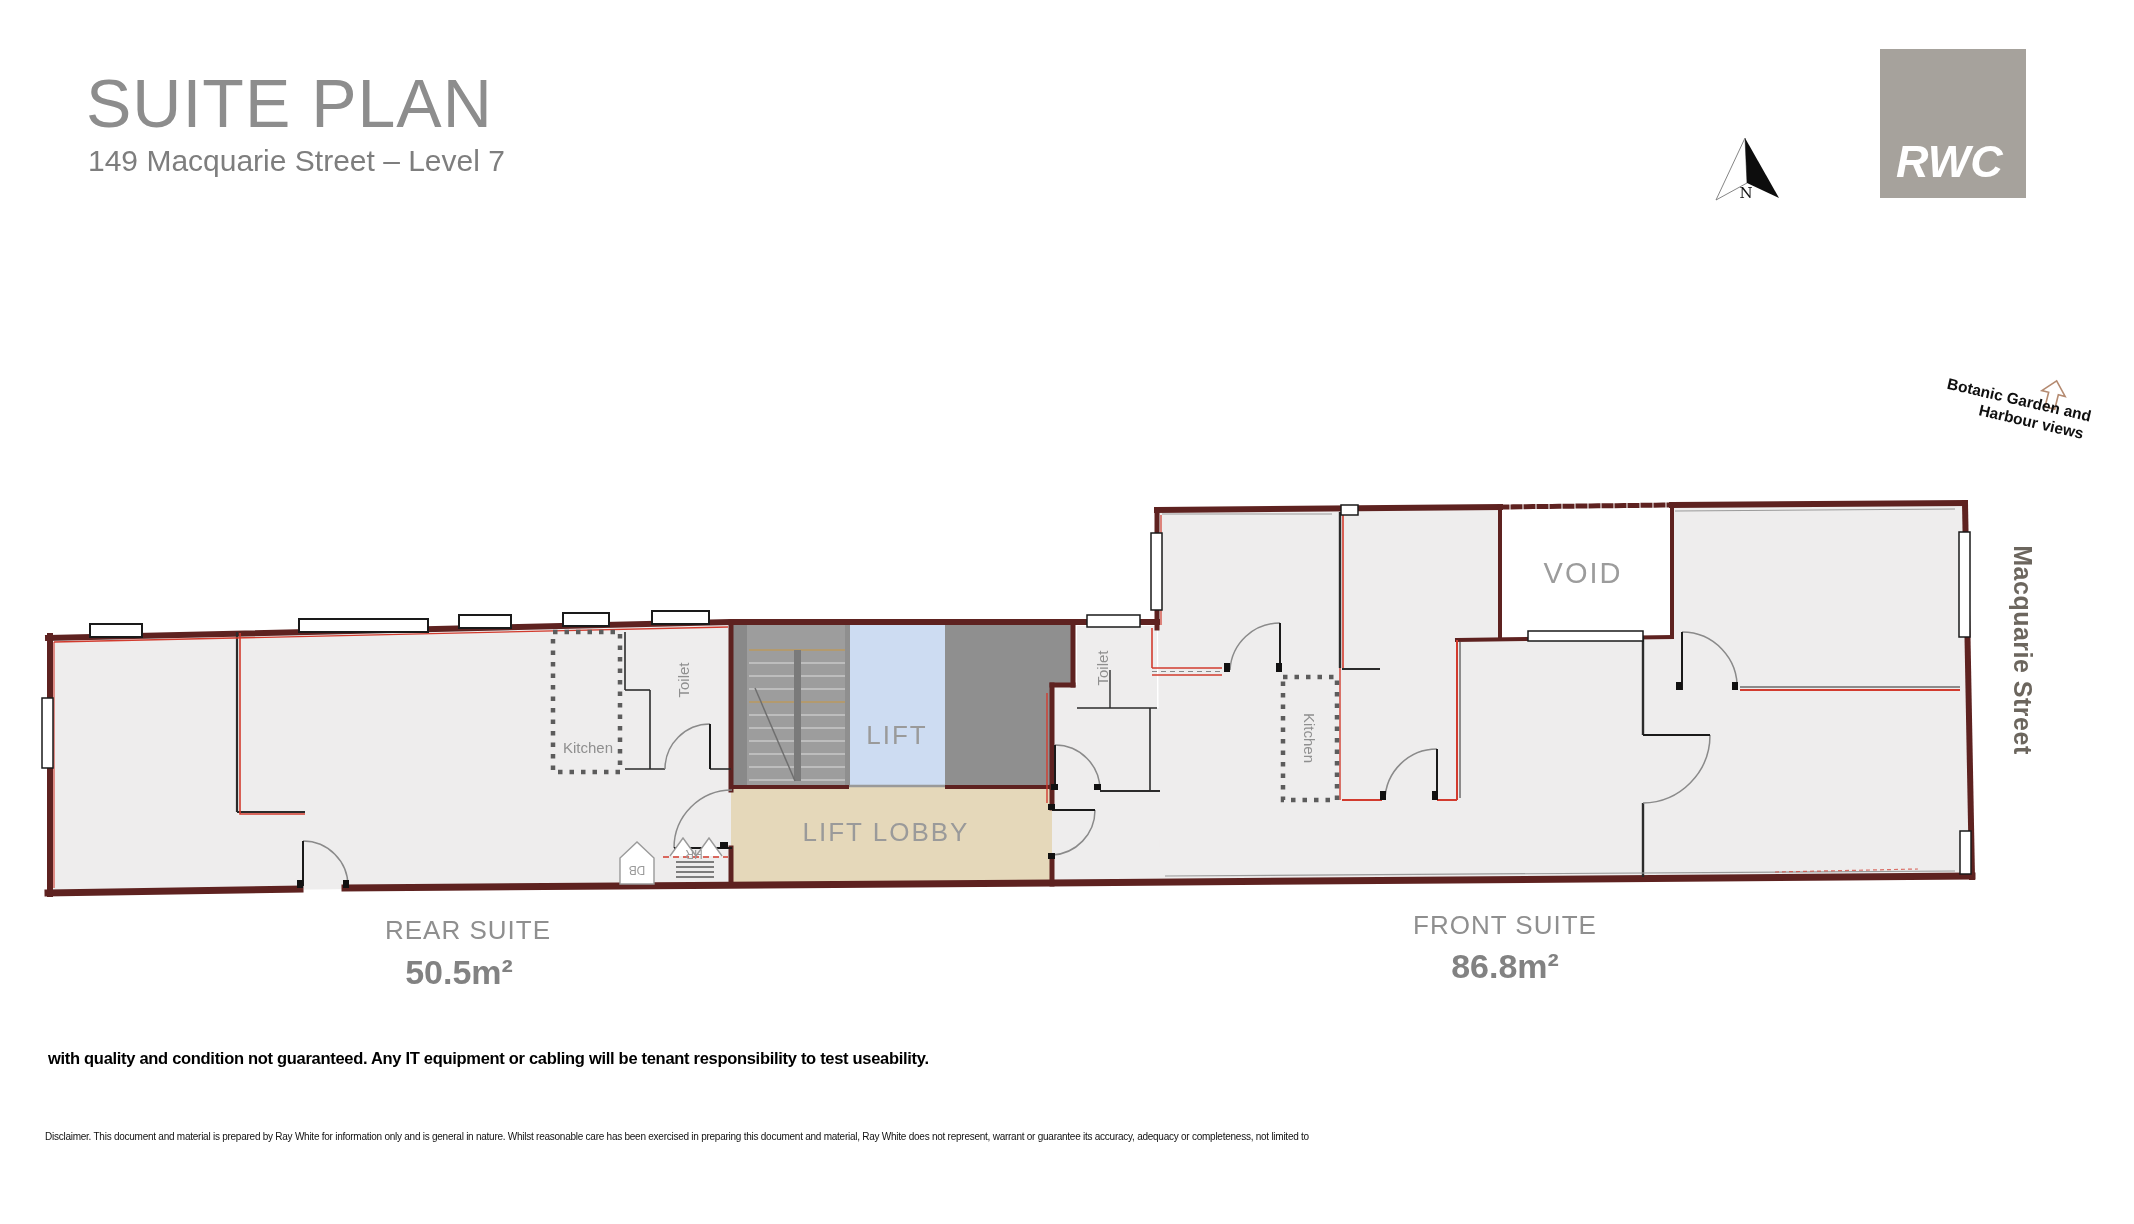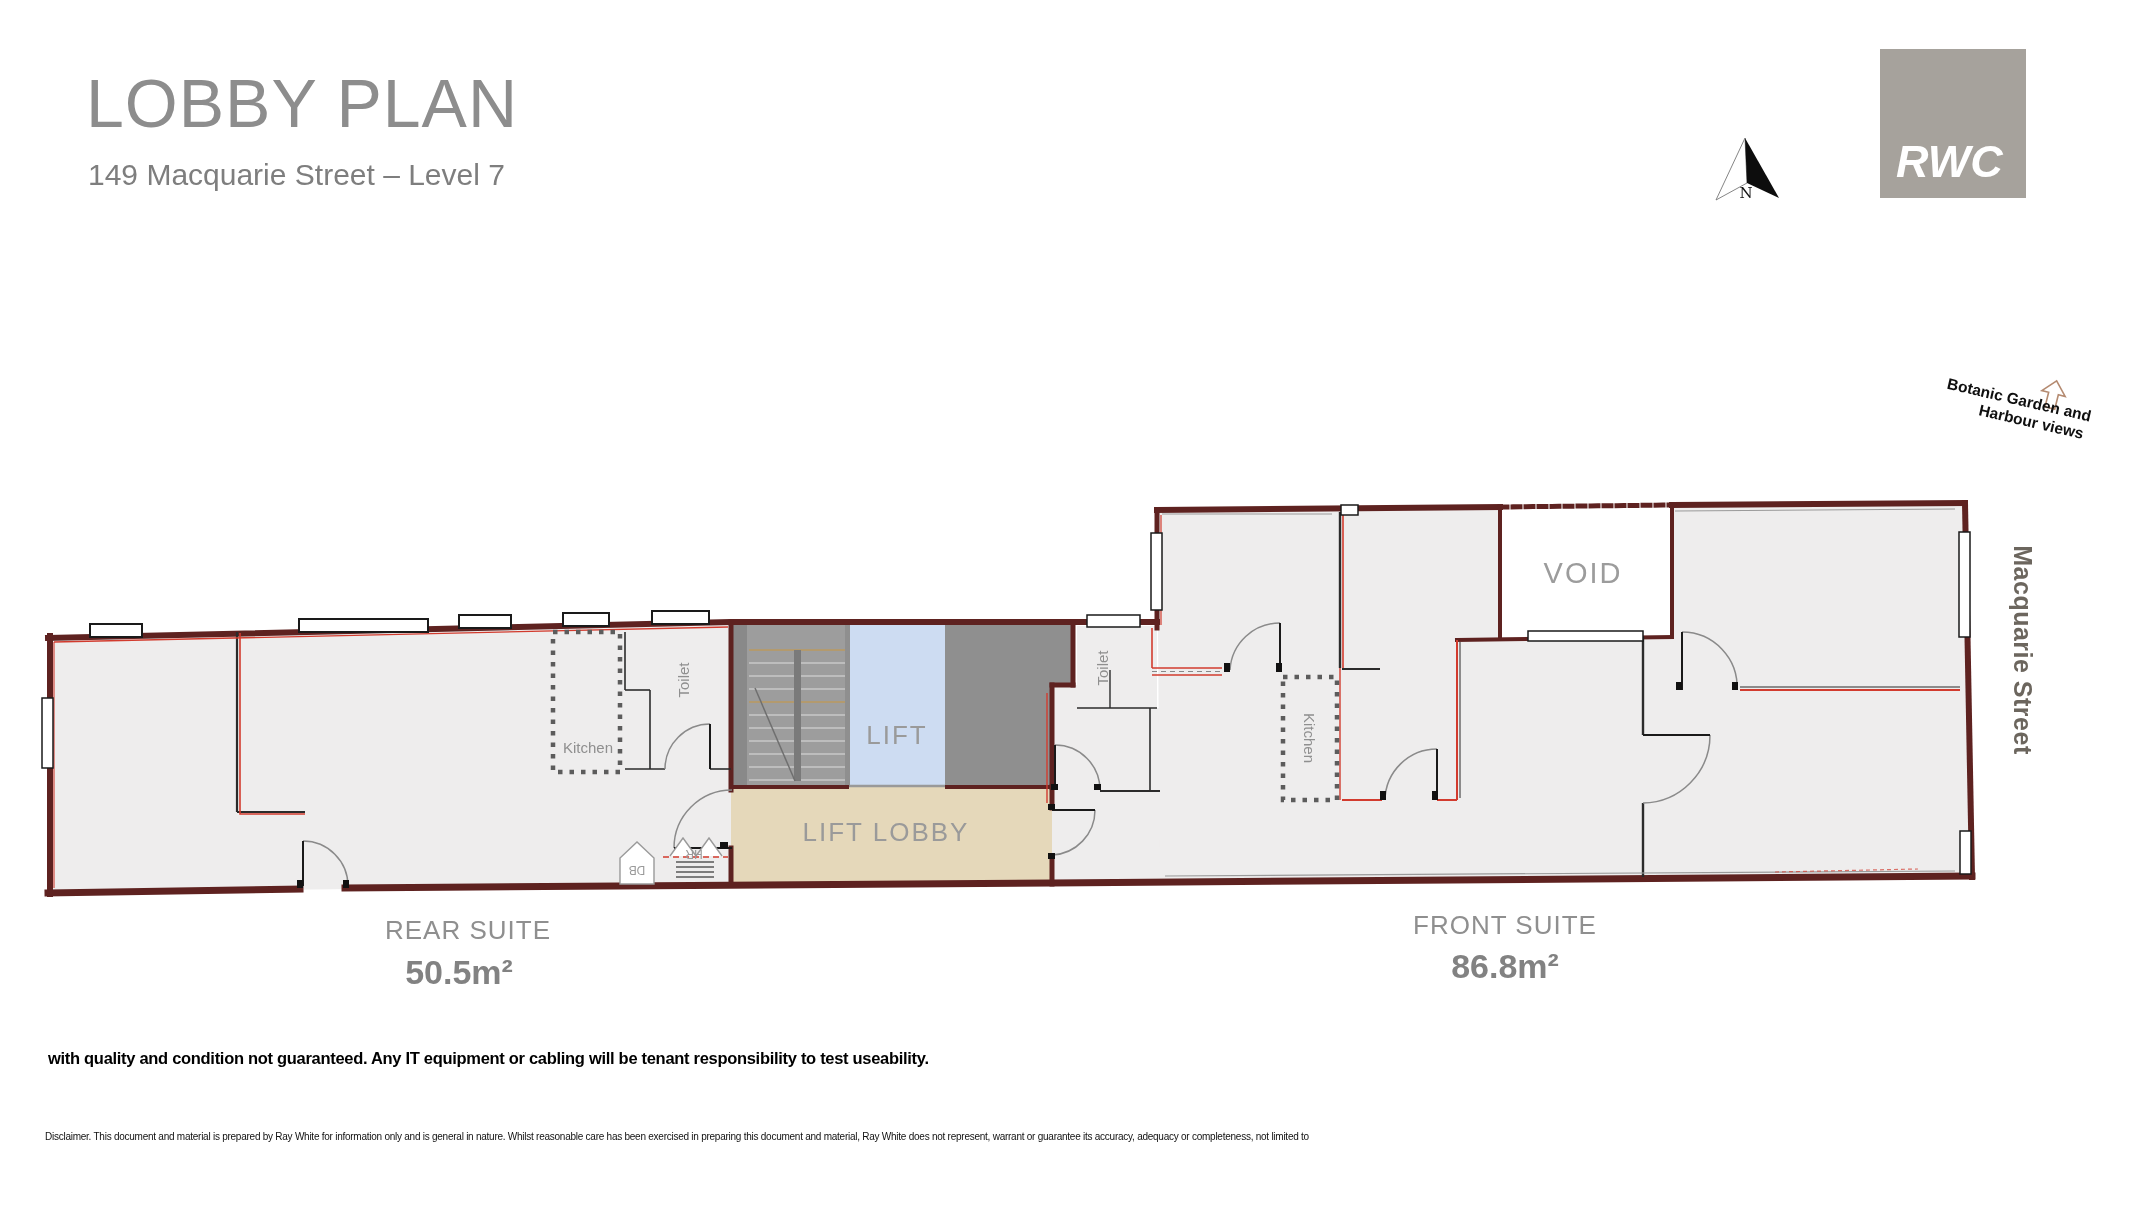--- a/index.html
+++ b/index.html
@@ -3,40 +3,40 @@
 <meta charset="utf-8">
 <style>
   html,body{margin:0;padding:0;}
   body{
     width:2134px;height:1224px;background:#ffffff;position:relative;overflow:hidden;
     font-family:"Liberation Sans", sans-serif;
   }
   .abs{position:absolute;}
   
   #title{left:86px;top:64px;font-size:68px;color:#8d8d8d;letter-spacing:1px;white-space:nowrap;}
-  #subtitle{left:88px;top:158px;font-size:30px;color:#7e7e7e;white-space:nowrap;}
+  #subtitle{left:88px;top:144px;font-size:30px;color:#7e7e7e;white-space:nowrap;}
   
   #logo{left:1880px;top:49px;width:146px;height:149px;background:#a6a29c;}
   #logo span{
     position:absolute;left:16px;bottom:10px;color:#ffffff;
     font-size:45px;font-weight:bold;font-style:italic;letter-spacing:0px;
   }
   
   #note{left:48px;top:1046px;font-size:16.5px;font-weight:bold;color:#000;line-height:24.5px;letter-spacing:-0.3px;white-space:nowrap;}
   #disclaimer{left:45px;top:1126px;font-size:10px;color:#111;line-height:21.5px;letter-spacing:-0.25px;white-space:nowrap;}
   svg text{font-family:"Liberation Sans", sans-serif;}
   .roomlabel{fill:#8f8f8f;font-size:15px;}
   .biglabel{fill:#9a9a9a;font-size:26px;letter-spacing:2px;}
   .suitename{fill:#8f8f8f;font-size:26px;letter-spacing:1px;}
   .suitearea{fill:#828282;font-size:34px;font-weight:bold;}
 </style>
 </head>
 <body>
 
-<div class="abs" id="title">LOBBY PLAN</div>
+<div class="abs" id="title">SUITE PLAN</div>
 <div class="abs" id="subtitle">149 Macquarie Street – Level 7</div>
 
 <div class="abs" id="logo">
   <span>RWC</span>
 </div>
 
 <svg class="abs" style="left:0;top:0;" width="2134" height="1224" viewBox="0 0 2134 1224">
 
   <g>
     <polygon points="50,638 731,622 731,884 50,893" fill="#eeeded"></polygon>

